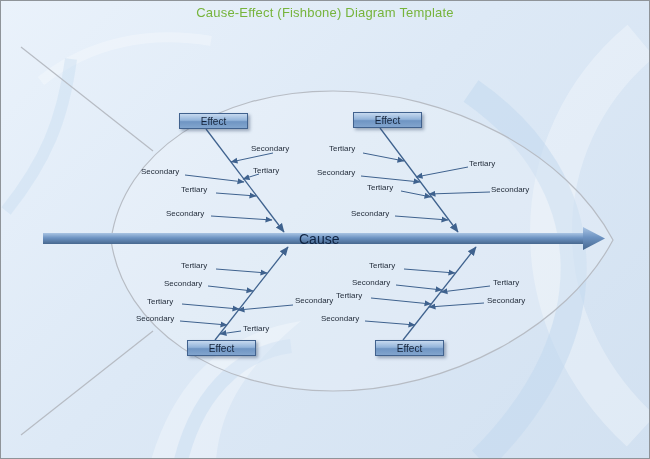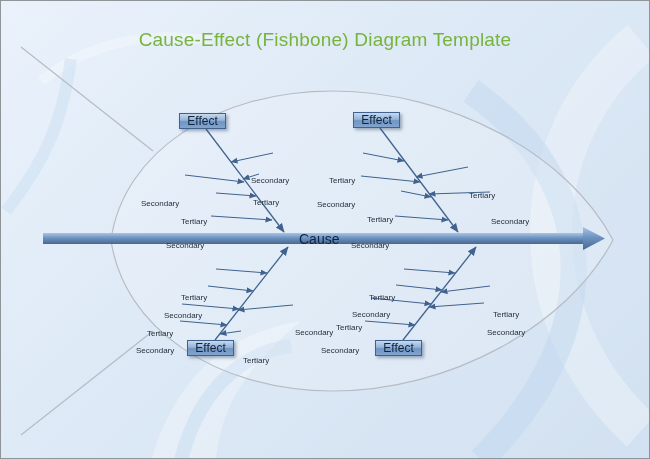--- a/index.html
+++ b/index.html
@@ -6,44 +6,44 @@
   html,body { width:650px; height:459px; }
   body { font-family:"Liberation Sans", sans-serif; background:#ffffff; }
 
   .canvas {
     position:relative; width:650px; height:459px; overflow:hidden;
     border:1px solid #8f9499;
     background: linear-gradient(135deg, #eaf2fb 0%, #dde9f6 45%, #d2e1f1 100%);
   }
 
   .title {
-    position:absolute; top:28px; left:0; width:100%;
-    text-align:center; font-size:19px; font-weight:500;
+    position:absolute; top:4px; left:0; width:100%;
+    text-align:center; font-size:13px; font-weight:500;
     color:#76b43c; letter-spacing:0.2px;
   }
 
   svg.layer { position:absolute; left:0; top:0; width:650px; height:459px; }
 
   .effect-box {
-    position:absolute; width:47px; height:16px;
+    position:absolute; width:69px; height:16px;
     display:flex; align-items:center; justify-content:center;
-    font-size:12px; color:#14233a;
+    font-size:10px; color:#14233a;
     border:1px solid #41628e;
     background: linear-gradient(to bottom, #c6d9ef 0%, #93b4da 45%, #6f95c3 55%, #82a5ce 100%);
     box-shadow: 2px 2px 3px rgba(60,80,110,0.45);
   }
 
   .cause-label {
     position:absolute; left:298px; top:233px; width:40px; height:11px;
     line-height:11px; text-align:center; font-size:14px; color:#0e2342;
   }
 
   .branch-label {
     position:absolute; font-size:8px; line-height:9px;
-    color:#242e3c; white-space:nowrap;margin-top:32px;
+    color:#242e3c; white-space:nowrap;
   }
 </style>
 </head>
 <body>
 
 <div class="canvas">
 
   <svg class="layer" viewBox="0 0 650 459">
     <defs>
       <linearGradient id="spineG" x1="0" y1="0" x2="0" y2="1">

